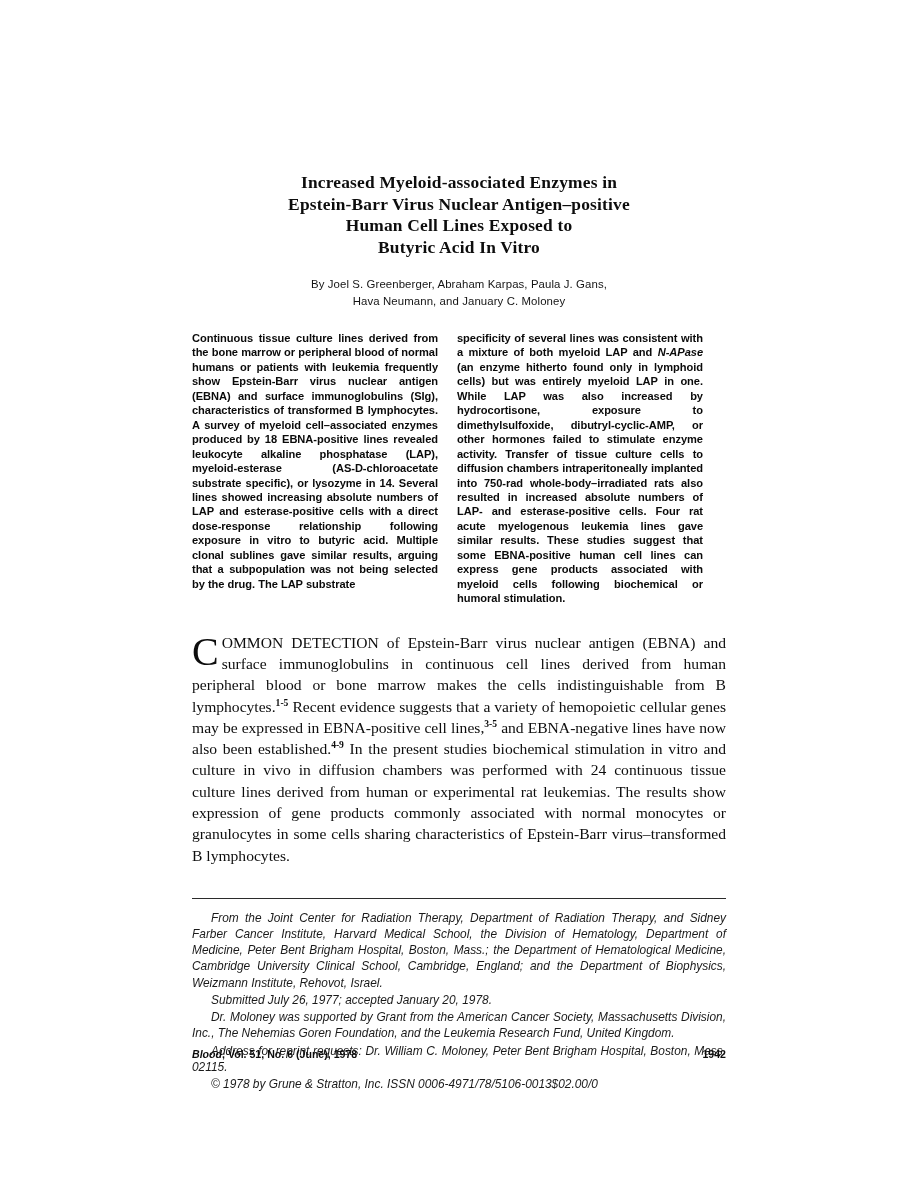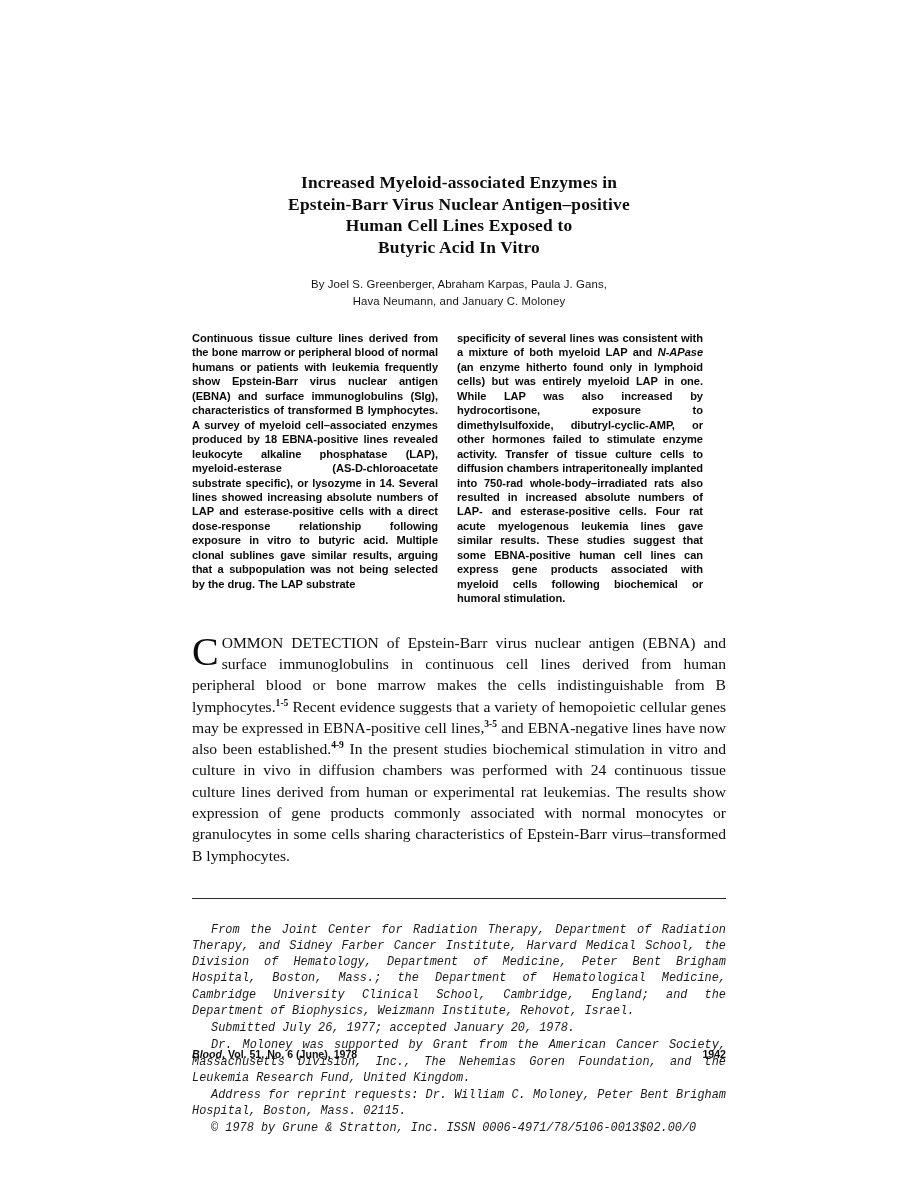--- a/index.html
+++ b/index.html
@@ -112,22 +112,22 @@
   
   .fn-rule {
     margin-top: 32px;
     width: 100%;
     height: 1px;
     background: #2b2b2b;
   }
 
   
   .footnotes {
-    margin-top: 23px;
-    font-family: Liberation Mono, monospace;
+    margin-top: 11px;
+    font-family: Liberation Sans, sans-serif;
     font-style: italic;
     font-size: 11.9px;
     line-height: 16.2px;
     text-align: justify;
     text-align-last: left;
     color: #1a1a1a;
   }
   .footnotes p {
     margin: 0 0 1px 0;
     text-indent: 19px;

